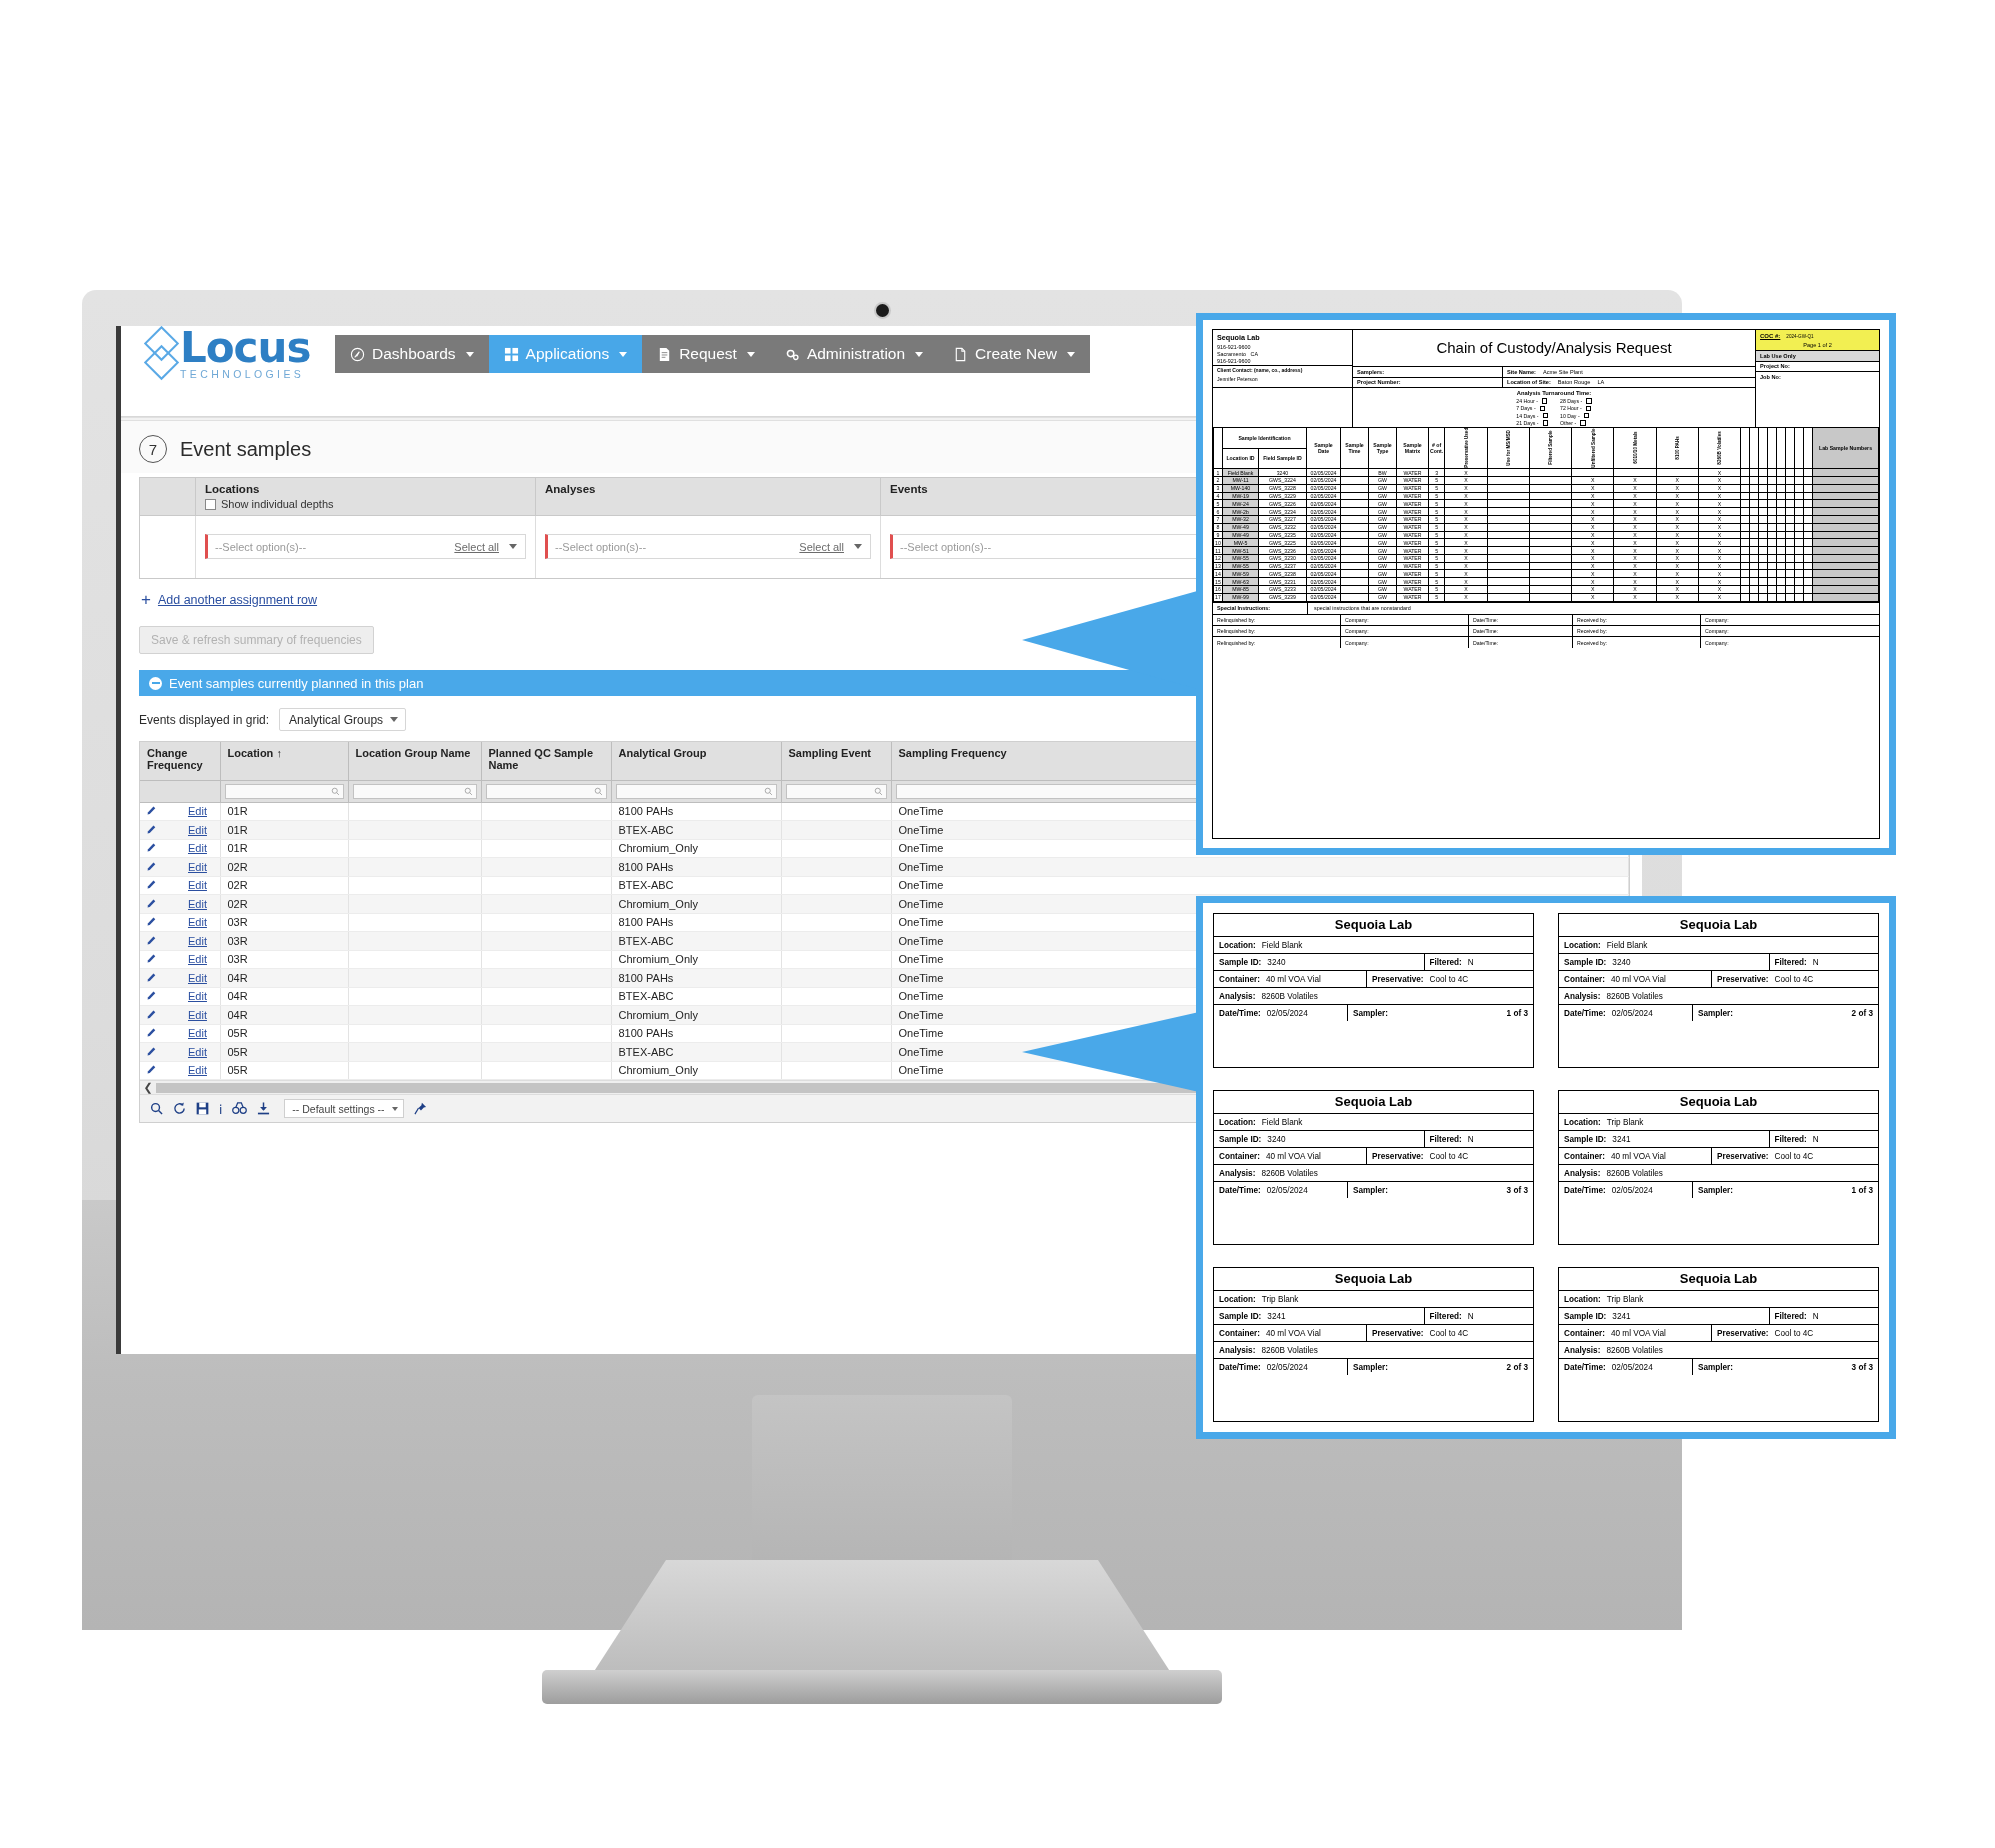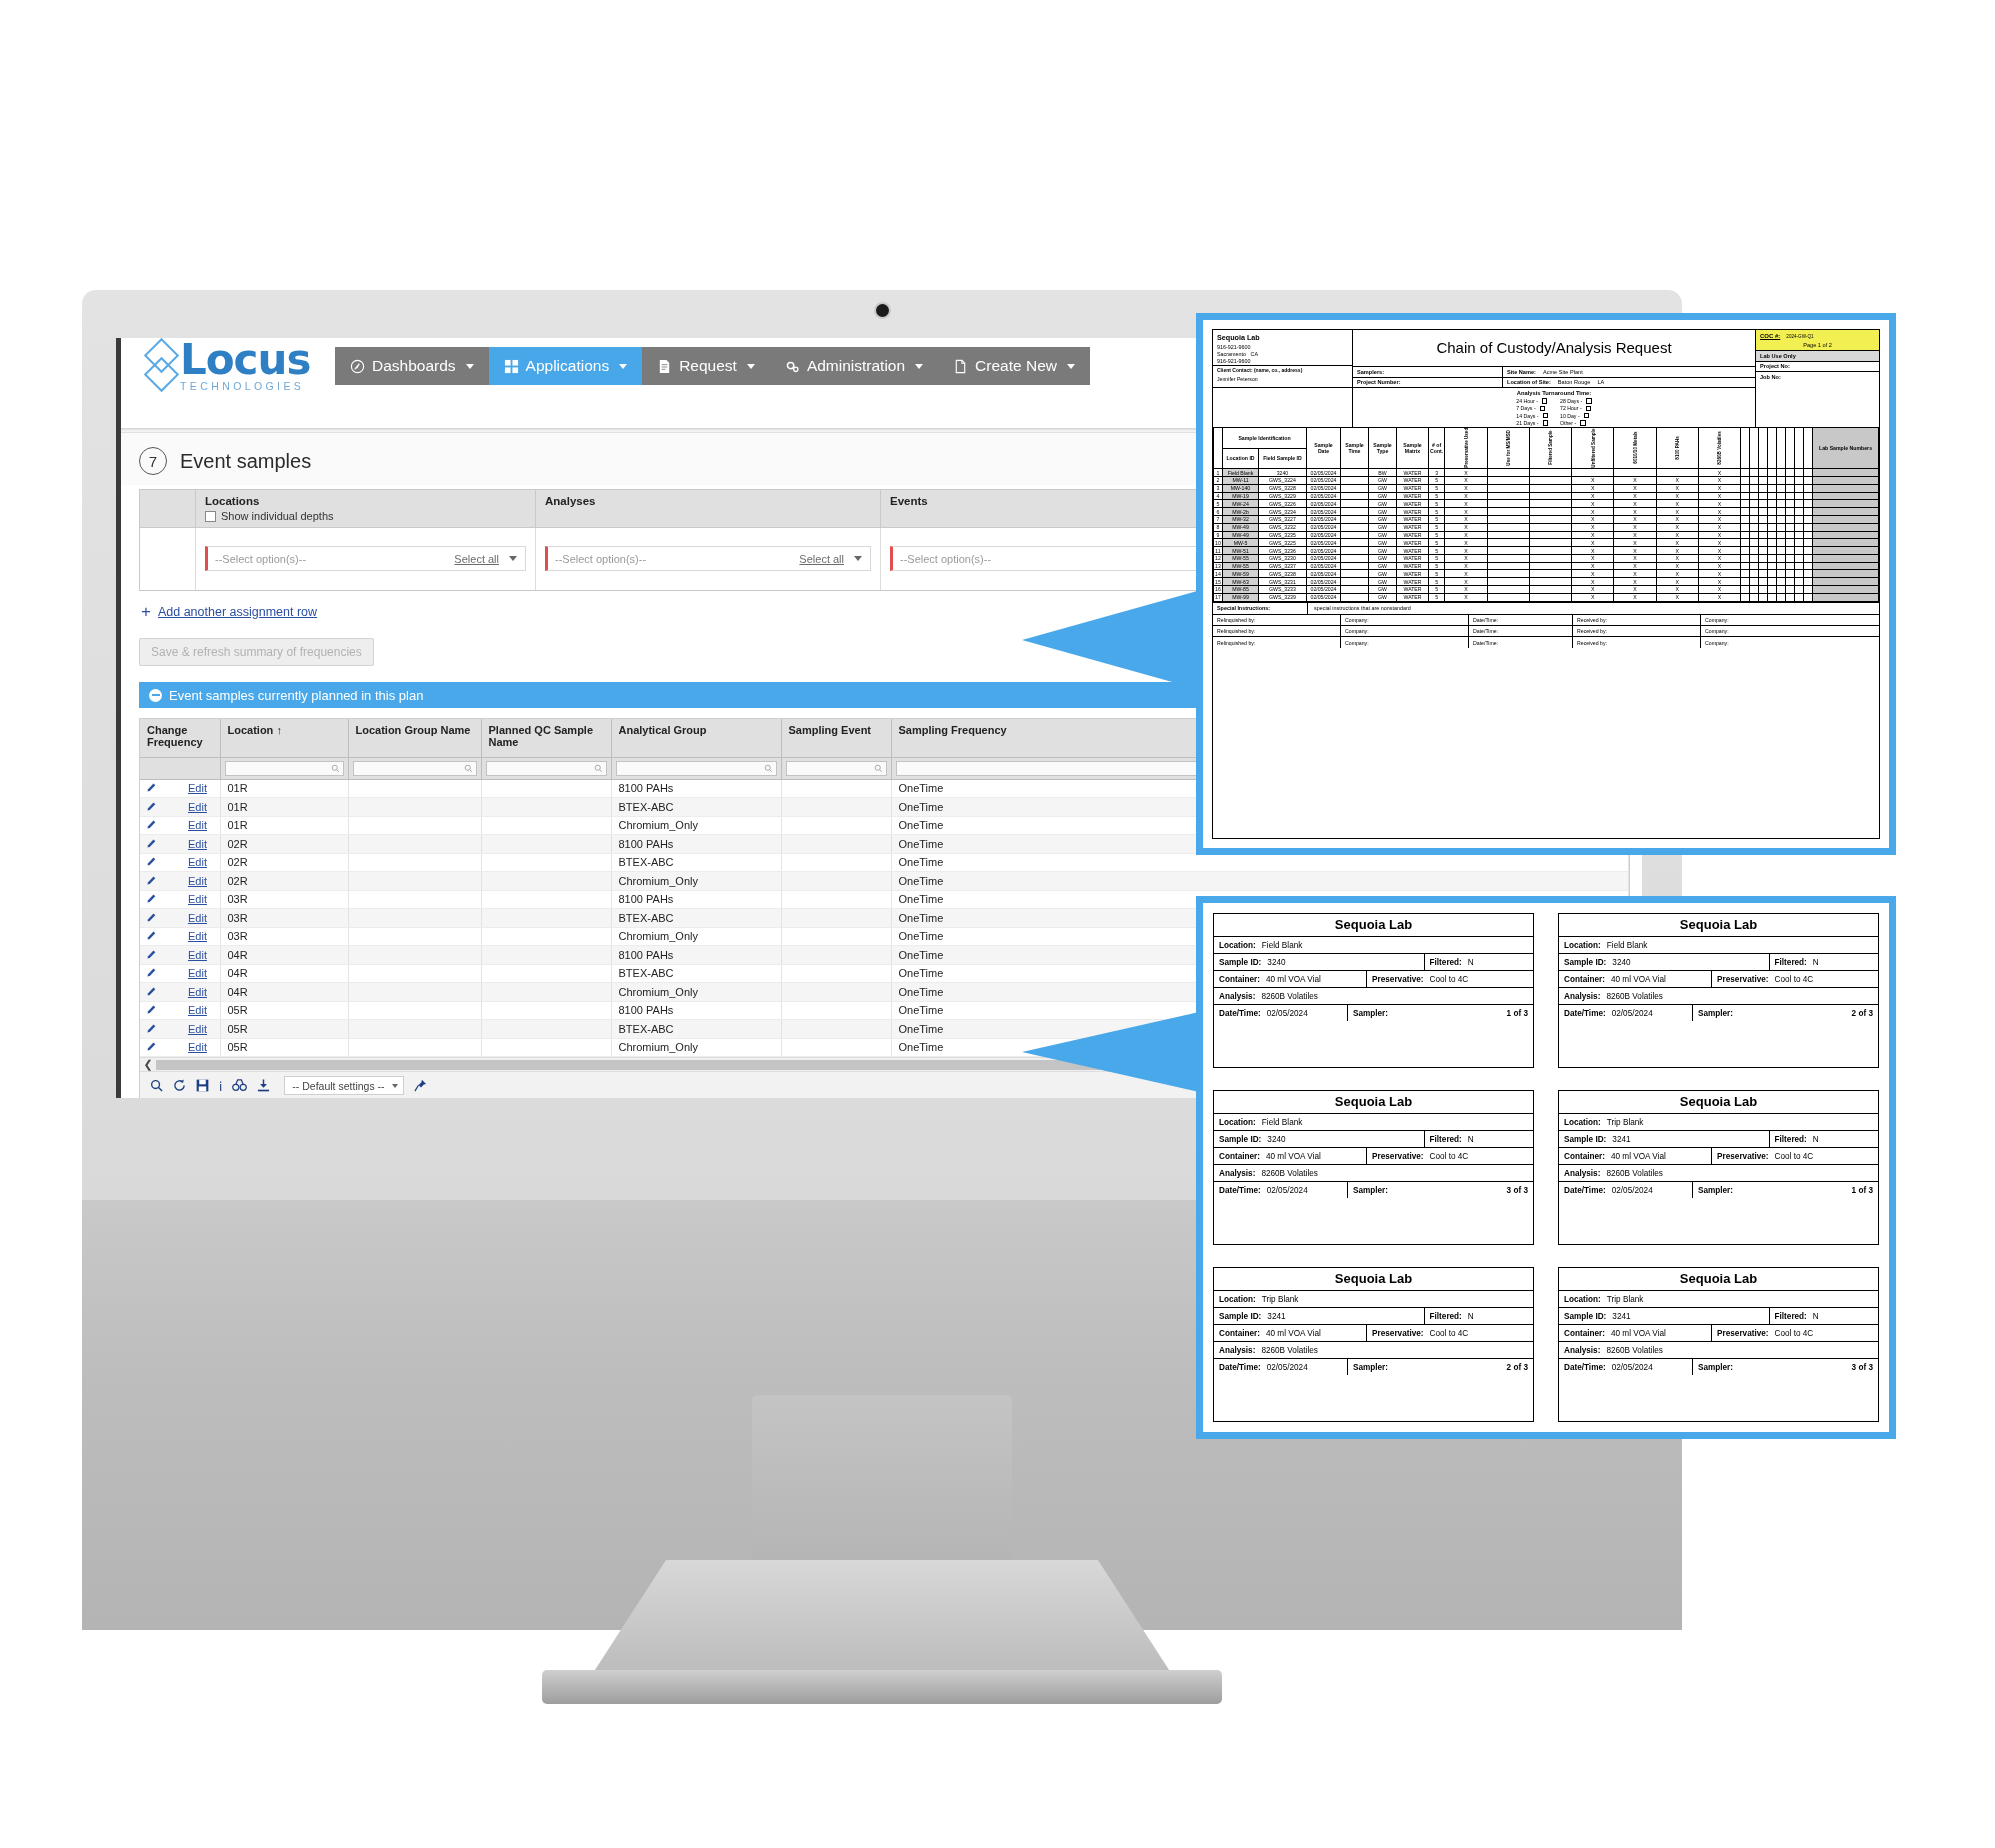--- a/index.html
+++ b/index.html
@@ -40,21 +40,21 @@
   }
   #stand-foot {
     position:absolute; left:50%; margin-left:-340px; top:1380px;
     width:680px; height:34px;
     background:linear-gradient(180deg,#cfcfcf,#9d9d9d);
     border-radius:5px;
   }
 
   
   #screen {
-    position:absolute; left:34px; top:48px; width:1526px; height:760px;
+    position:absolute; left:34px; top:36px; width:1526px; height:1028px;
     background:#ffffff;
     border-left:5px solid #3a3a3a;
     overflow:hidden;
   }
 
   
   .topnav { position:relative; height:56px; background:#ffffff; display:flex; align-items:stretch; }
   .logo-wrap { width:214px; display:flex; align-items:center; padding-left:26px; }
   .logo {
     display:flex; align-items:center; gap:2px; position:relative;
@@ -397,20 +397,27 @@
       <a>Add another assignment row</a>
     </div>
 
     <div><span class="savebtn">Save &amp; refresh summary of frequencies</span></div>
 
     <div class="banner">
       <span class="minus-circle"></span>
       <span>Event samples currently planned in this plan</span>
     </div>
 
+    <div class="gridopts">
+      <span>Events displayed in grid:</span>
+      <span class="gridsel">
+        <span>Analytical Groups</span>
+        <span class="dcaret"></span>
+      </span>
+    </div>
 
     <div class="grid">
       <table class="dg">
         <colgroup>
           <col style="width:80px">
             <col style="width:128px">
             <col style="width:133px">
           <col style="width:130px">
             <col style="width:170px">
             <col style="width:110px">

